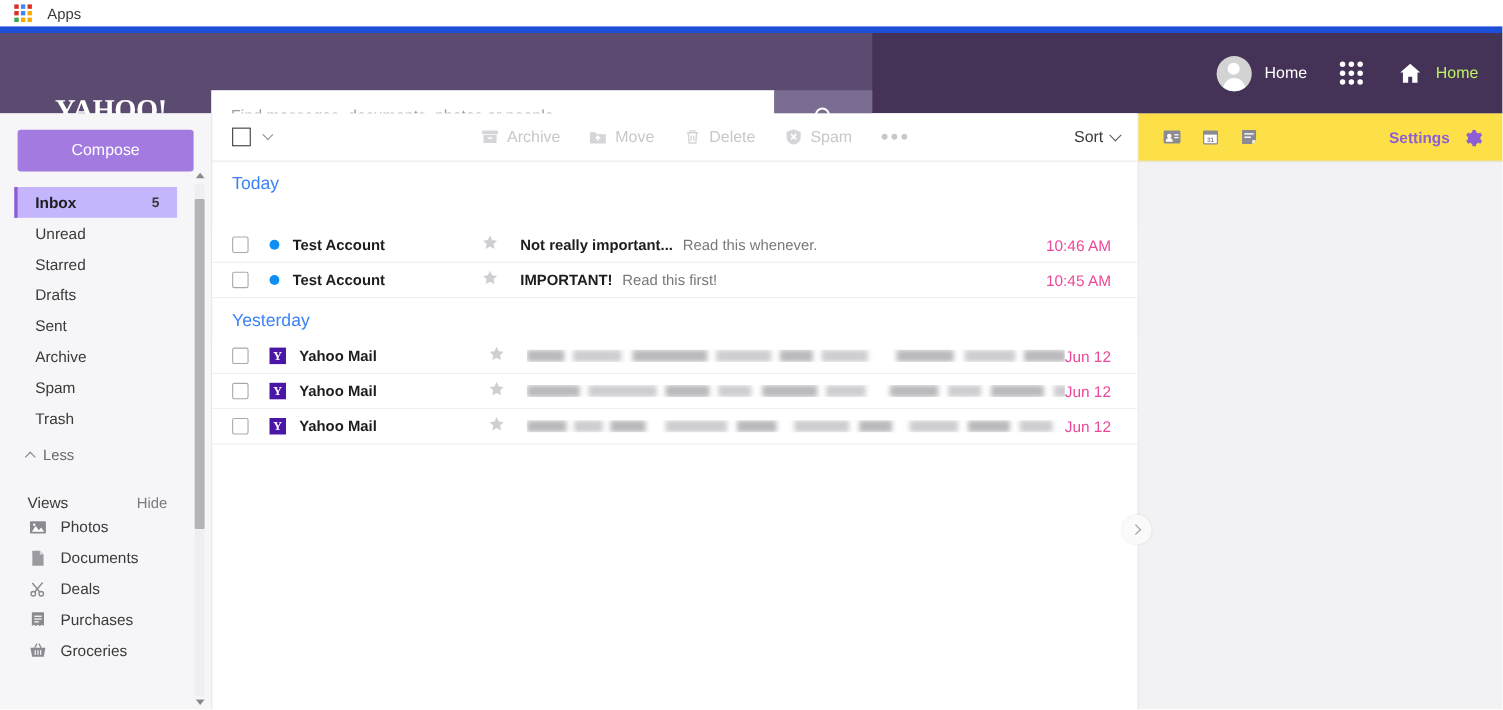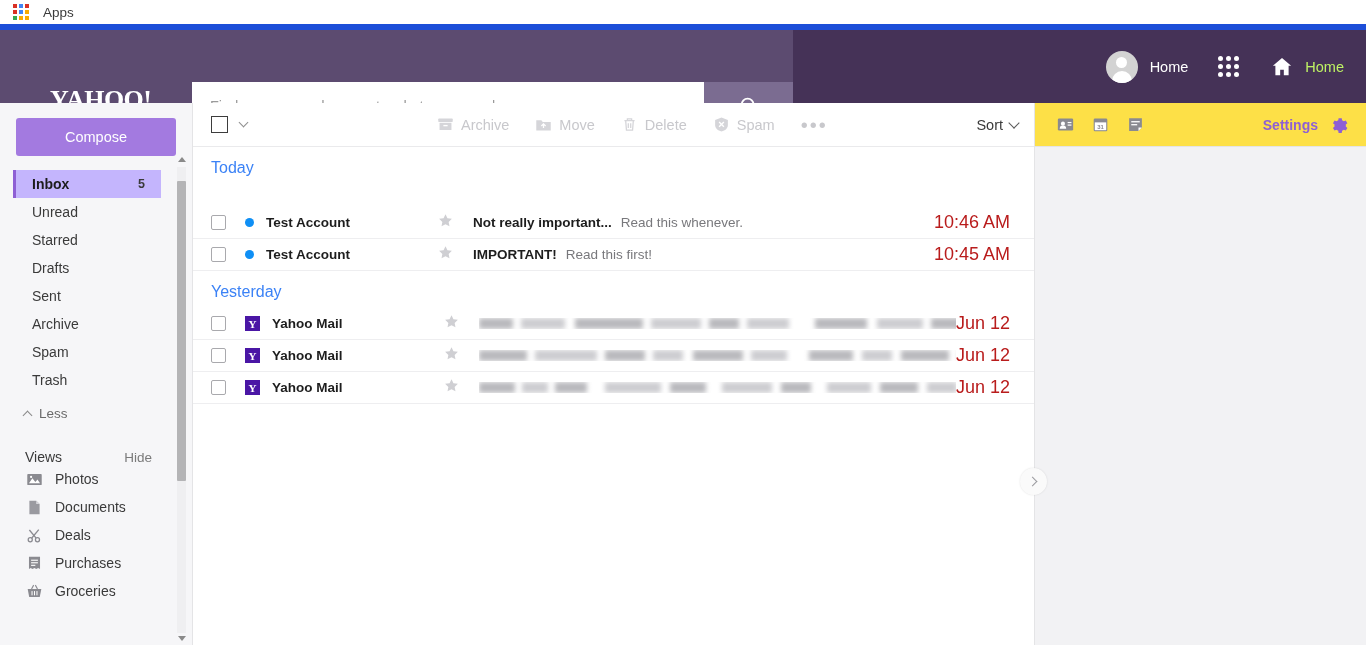--- a/index.html
+++ b/index.html
@@ -112,21 +112,21 @@
 
   .row { height: 32px; display: flex; align-items: center; border-bottom: 1px solid #eeeef0; padding: 0 0 0 18px; cursor: pointer; background: #fff; }
   .row .cb { width: 15px; height: 15px; border: 1.4px solid #a9a9ad; border-radius: 2px; background: #fff; flex: none; cursor: pointer; }
   .row .unread-dot { width: 9px; height: 9px; border-radius: 50%; background: #0f8ff5; margin-left: 19px; flex: none; }
   .row .ybadge { width: 15px; height: 15px; background: #4a16a5; color: #fff; font-size: 11px; font-weight: bold; display: flex; align-items: center; justify-content: center; margin-left: 19px; flex: none; font-family: "Liberation Serif", serif; }
   .row .sender { margin-left: 12px; font-size: 13.5px; font-weight: bold; color: #1d1d1d; width: 172px; flex: none; white-space: nowrap; overflow: hidden; }
   .row .star { flex: none; width: 16px; margin-left: 0; }
   .row .subject-wrap { flex: 1; display: flex; align-items: center; margin-left: 19px; overflow: hidden; white-space: nowrap; }
   .row .subject { font-size: 13.5px; font-weight: bold; color: #1d1d1d; }
   .row .snippet { font-size: 13.5px; color: #78787c; margin-left: 9px; }
-  .row .time { font-size: 18px; color: #b91c1c; margin-right: 24px; flex: none; }
+  .row .time { font-size: 14px; color: #ec4899; margin-right: 24px; flex: none; }
 
   
   .blur-line { display: flex; align-items: center; gap: 0; filter: blur(2.6px); }
   .blur-line i { display: block; height: 11px; background: #c0c0c4; }
 
   .next-btn {
     position: absolute; right: -13px; top: 365px; width: 27px; height: 27px;
     border-radius: 50%; background: #fafafa; display: flex; align-items: center;
     justify-content: center; box-shadow: 0 0 2px rgba(0,0,0,0.12); cursor: pointer; z-index: 5;
   }

